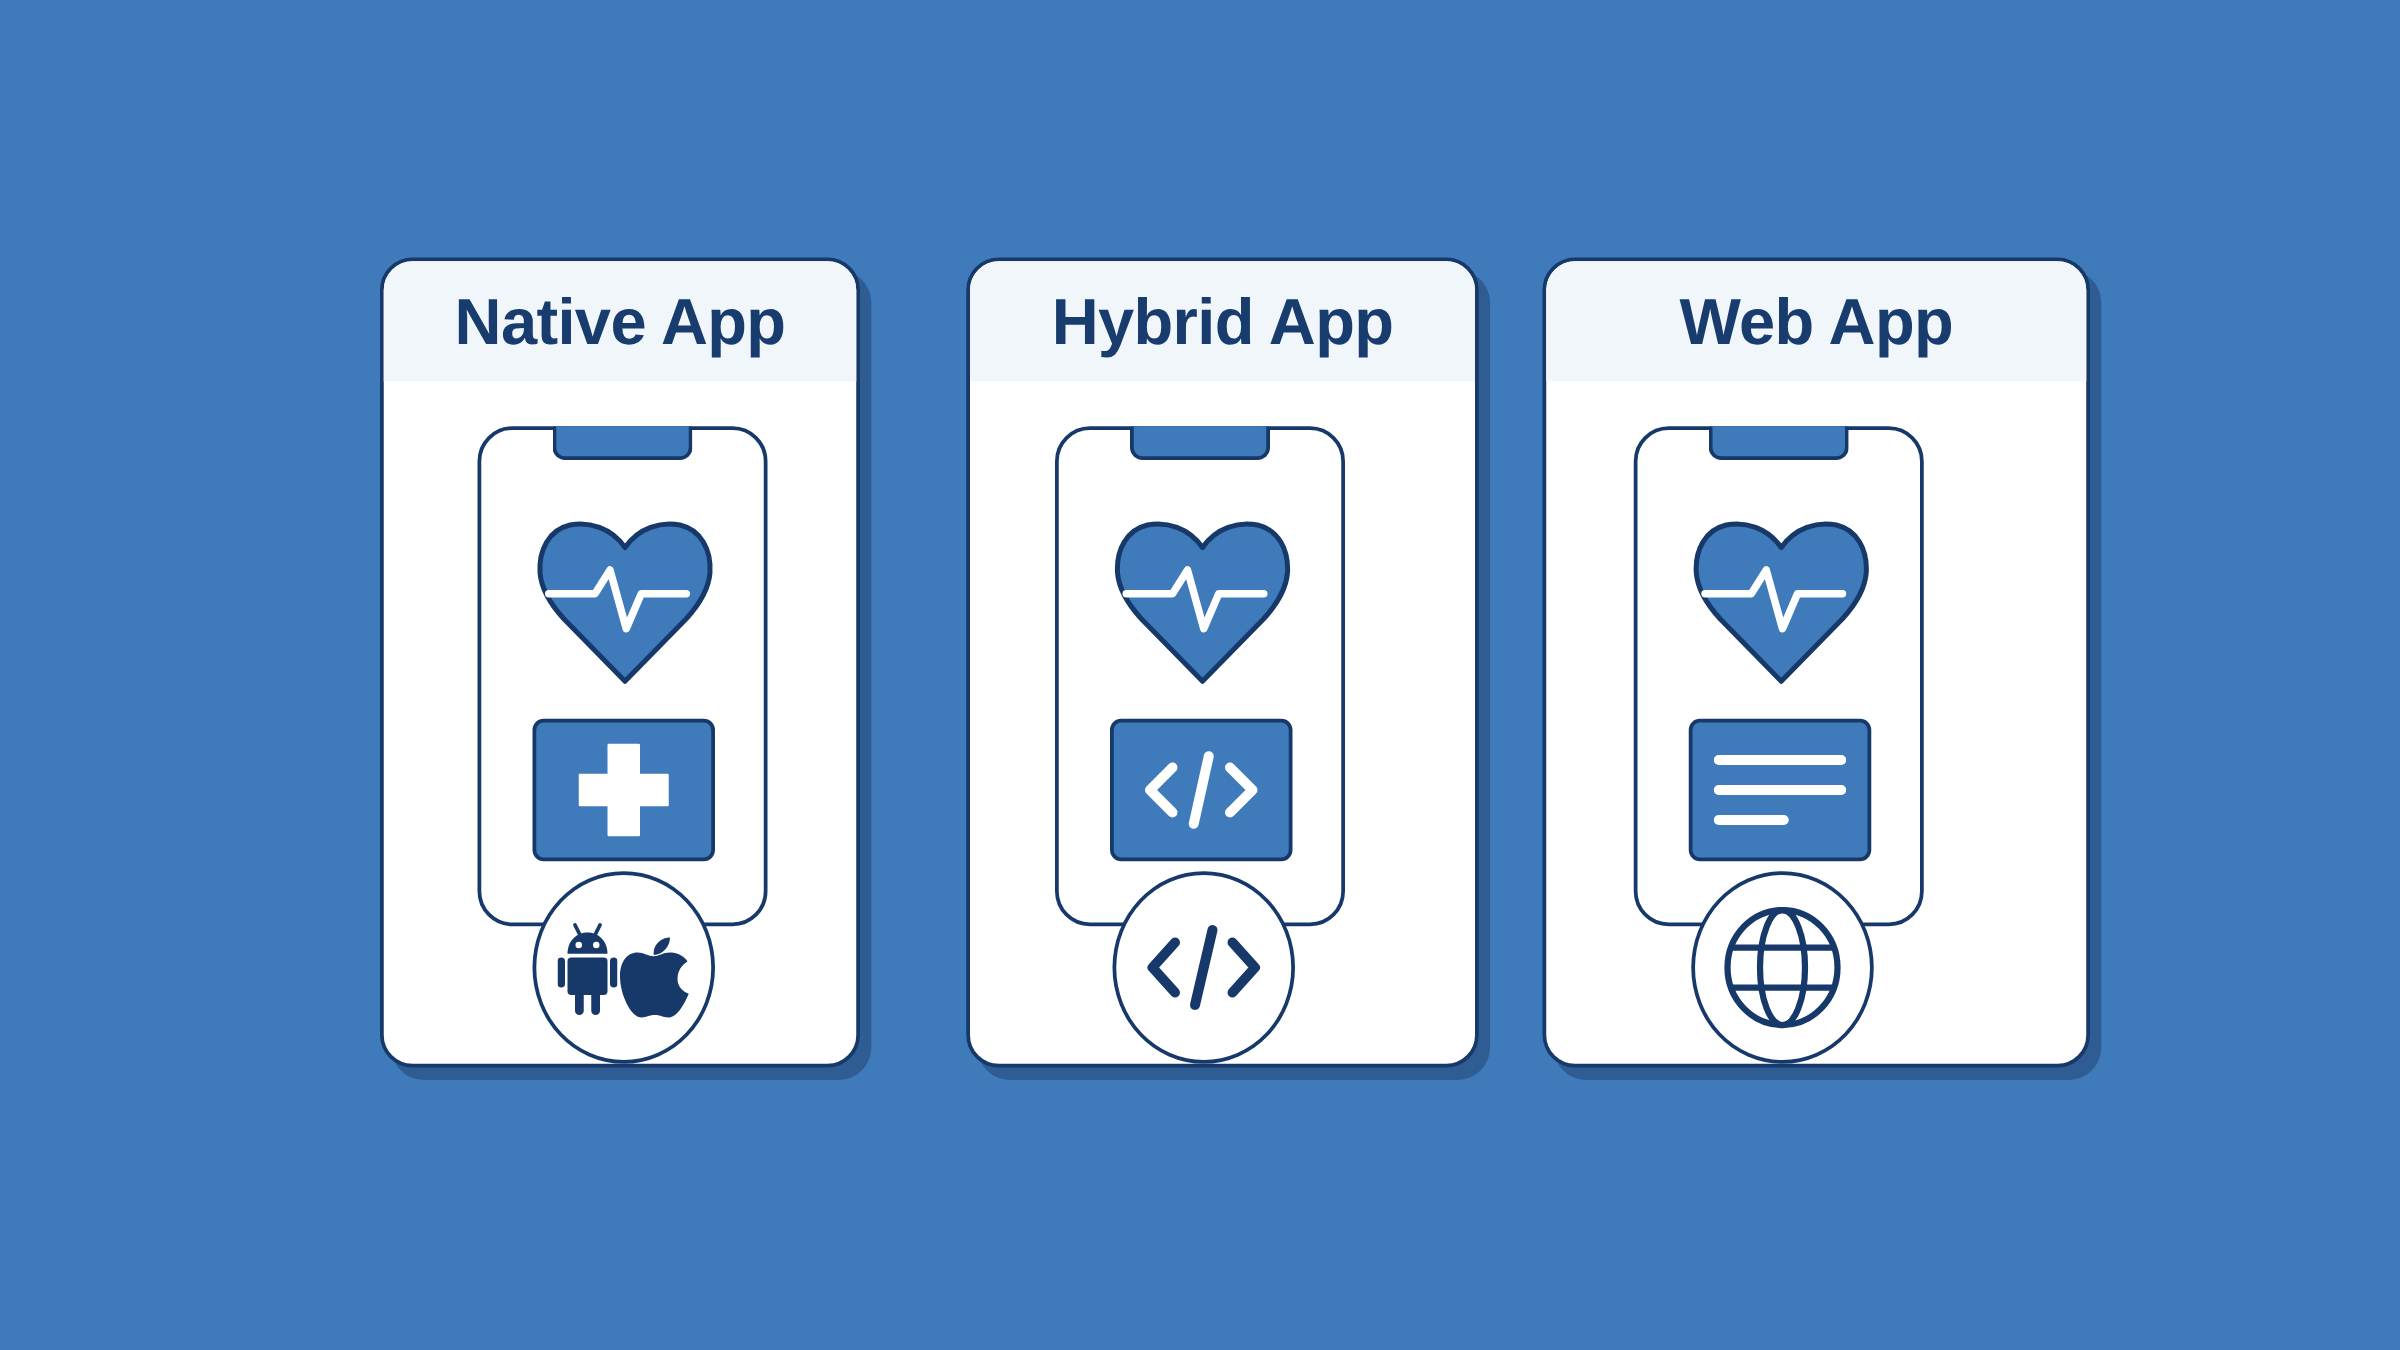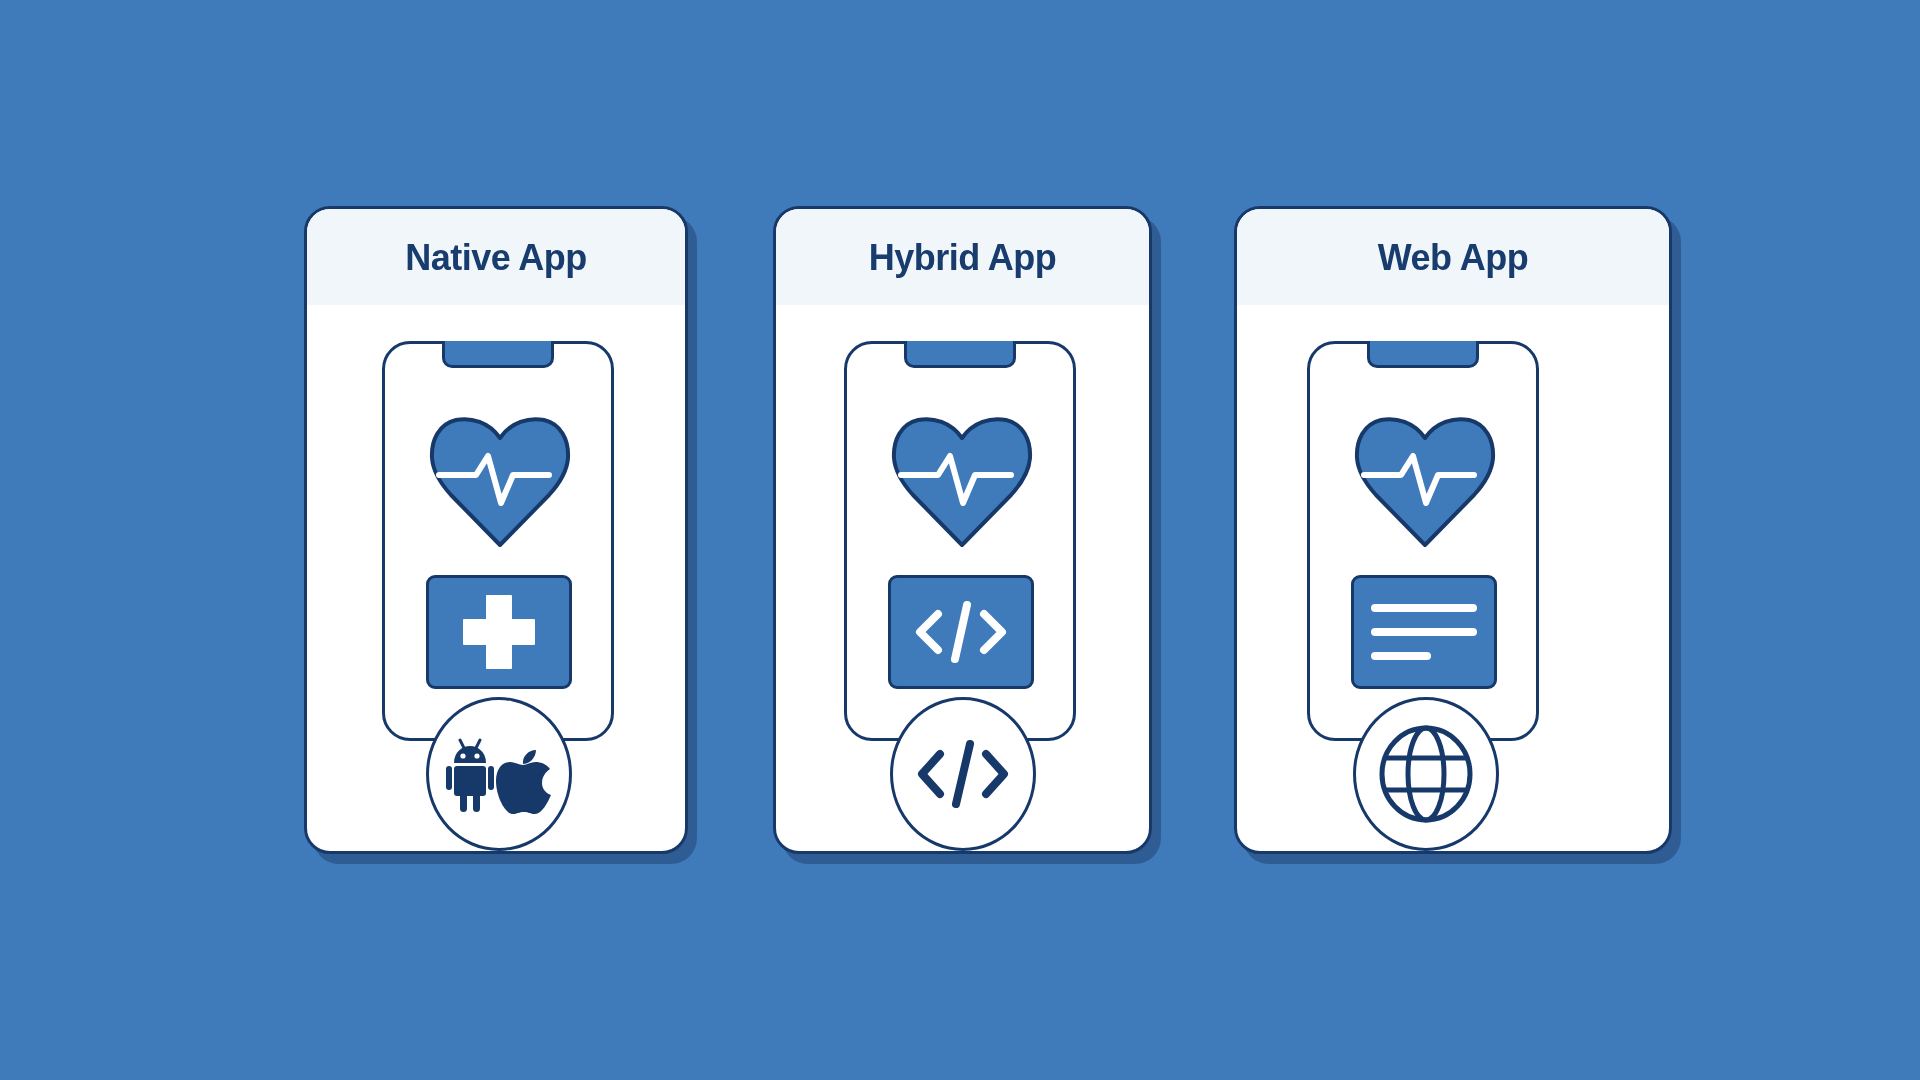--- a/index.html
+++ b/index.html
@@ -20,21 +20,21 @@
   }
   .card-header {
     position:absolute; left:0; right:0; top:0; height:96px;
     background:#f1f6fb;
     border-radius:23px 23px 0 0;
     display:flex; align-items:center; justify-content:center;
   }
   .card-title {
     color:#173c6d;
     font-weight:bold;
-    font-size:36px;
+    font-size:52px;
     letter-spacing:-0.5px;
     margin-top:2px;
   }
   .phone {
     position:absolute; top:132px; width:232px; height:400px;
     border:3px solid #17396a; border-radius:28px;
     box-sizing:border-box; background:#ffffff;
   }
   .notch {
     position:absolute; top:-3px; left:57px; width:112px; height:27px;
@@ -96,21 +96,21 @@
         </g>
       </svg>
       <svg width="56" height="70" viewBox="0 0 56 70">
         <path fill="#17396a" d="M40 4 C40 11 34 18 27 18 C26 11 32 4 40 4 Z"></path>
         <path fill="#17396a" d="M46 37 C46 28 53 24 54 23 C50 17 43 16 40 16 C34 16 31 19 27 19 C23 19 19 16 14 16 C6 16 0 23 0 35 C0 50 9 68 17 68 C21 68 23 66 28 66 C33 66 34 68 39 68 C46 68 52 56 55 49 C50 47 46 43 46 37 Z"></path>
       </svg>
     </div>
   </div>
 </div>
 
-<div class="card" style="left:773px; width:379px;">
+<div class="card" style="left:773px; width:410px;">
   <div class="card-header">
     <span class="card-title">Hybrid App</span>
   </div>
   <div class="phone" style="left:68px;">
     <div class="notch"></div>
     <div class="heart">
       <svg width="142" height="134" viewBox="0 0 142 134">
         <path d="M71 24 C60 8 42 3 27 6 C10 10 2 26 3 44 C4 58 12 70 22 81 L71 131 L120 81 C130 70 138 58 139 44 C140 26 132 10 115 6 C100 3 82 8 71 24 Z" fill="#3f7aba" stroke="#17396a" stroke-width="4" stroke-linejoin="round"></path>
         <polyline points="10,61 47,61 59,42 72,89 84,61 120,61" fill="none" stroke="#ffffff" stroke-width="6" stroke-linecap="round" stroke-linejoin="round"></polyline>
       </svg>

